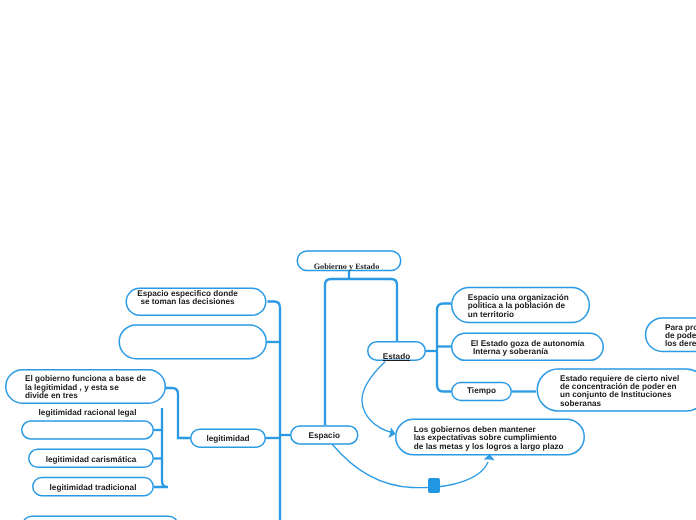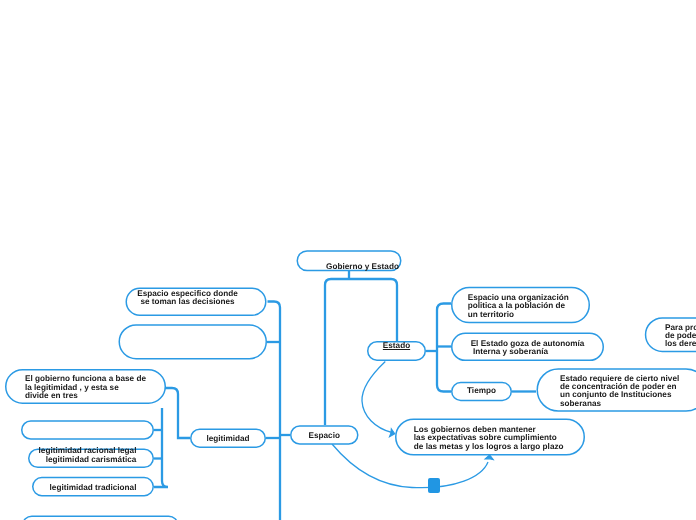--- a/index.html
+++ b/index.html
@@ -55,32 +55,32 @@
         <rect x="451.75" y="333.25" width="151.5" height="27.1" rx="13.55" fill="#ffffff" stroke="#2b9ae4" stroke-width="1.5"></rect>
         <rect x="451.75" y="382.55" width="59.5" height="17.9" rx="8.95" fill="#ffffff" stroke="#2b9ae4" stroke-width="1.5"></rect>
         <rect x="537.25" y="368.95" width="169.8" height="42.1" rx="21.05" fill="#ffffff" stroke="#2b9ae4" stroke-width="1.5"></rect>
         <rect x="395.75" y="419.15" width="188.5" height="35.7" rx="17.85" fill="#ffffff" stroke="#2b9ae4" stroke-width="1.5"></rect>
         <rect x="645.55" y="317.95" width="178.5" height="33.5" rx="16.75" fill="#ffffff" stroke="#2b9ae4" stroke-width="1.5"></rect>
         <rect x="22.75" y="516.15" width="155" height="18.1" rx="9.05" fill="#ffffff" stroke="#2b9ae4" stroke-width="1.5"></rect>
       </g>
       <path d="M0,0 L-4.6,-4.2 L-4.0,0 L-4.6,4.2 Z" fill="#2b9ae4" stroke="#2b9ae4" stroke-width="1.0" stroke-linejoin="miter" transform="translate(394.8,433.8) rotate(13)"></path>
       <path d="M0,0 L-4.6,-4.2 L-4.0,0 L-4.6,4.2 Z" fill="#2b9ae4" stroke="#2b9ae4" stroke-width="1.0" stroke-linejoin="miter" transform="translate(489.6,454.8) rotate(-85)"></path>
     </svg>
-<div class="node c" style="left: 310px; top: 250.2px; width: 105px; height: 32px;"><span class="txt">Gobierno y Estado</span></div>
+<div class="node c" style="left: 294px; top: 250.2px; width: 105px; height: 32px; font-family: Liberation Serif, serif;"><span class="txt">Gobierno y Estado</span></div>
     <div class="node c" style="left: 117px; top: 287.5px; width: 141px; height: 18px; border-radius: 6px;"><span class="txt">Espacio especifico donde
 se toman las decisiones</span></div>
     <div class="node l" style="left: 5px; top: 369px; width: 161px; height: 35px;"><span class="txt">El gobierno funciona a base de
 la legitimidad , y esta se
 divide en tres</span></div>
-    <div class="node c" style="left: 21px; top: 440px; width: 133px; height: 19.6px;"><span class="txt">legitimidad racional legal</span></div>
+    <div class="node c" style="left: 21px; top: 402px; width: 133px; height: 19.6px;"><span class="txt">legitimidad racional legal</span></div>
     <div class="node c" style="left: 28px; top: 448.5px; width: 126px; height: 19.6px;"><span class="txt">legitimidad carismática</span></div>
     <div class="node c" style="left: 32px; top: 476.8px; width: 122px; height: 19.6px;"><span class="txt">legitimidad tradicional</span></div>
     <div class="node c" style="left: 190px; top: 428.5px; width: 76px; height: 19.4px;"><span class="txt">legitimidad</span></div>
     <div class="node c" style="left: 290px; top: 425.2px; width: 68.5px; height: 19.6px;"><span class="txt">Espacio</span></div>
-    <div class="node c" style="left: 367px; top: 331px; width: 59px; height: 28px; text-decoration: underline;"><span class="txt">Estado</span></div>
+    <div class="node c" style="left: 367px; top: 342px; width: 59px; height: 28px; text-decoration: underline;"><span class="txt">Estado</span></div>
     <div class="node l" style="left: 451px; top: 286.7px; width: 139px; height: 36.6px; transform: translateX(-2.3px);"><span class="txt">Espacio una organización
 politica a la población de
 un territorio</span></div>
     <div class="node l" style="left: 451px; top: 332.5px; width: 153px; height: 28.6px;"><span class="txt">El Estado goza de autonomía
  Interna y soberanía</span></div>
     <div class="node c" style="left: 451px; top: 376px; width: 61px; height: 27px;"><span class="txt">Tiempo</span></div>
     <div class="node l" style="left: 536.5px; top: 368.2px; width: 171.3px; height: 43.6px; transform: translateX(-2.5px);"><span class="txt">Estado requiere de cierto nivel
 de concentración de poder en
 un conjunto de Instituciones
 soberanas</span></div>

